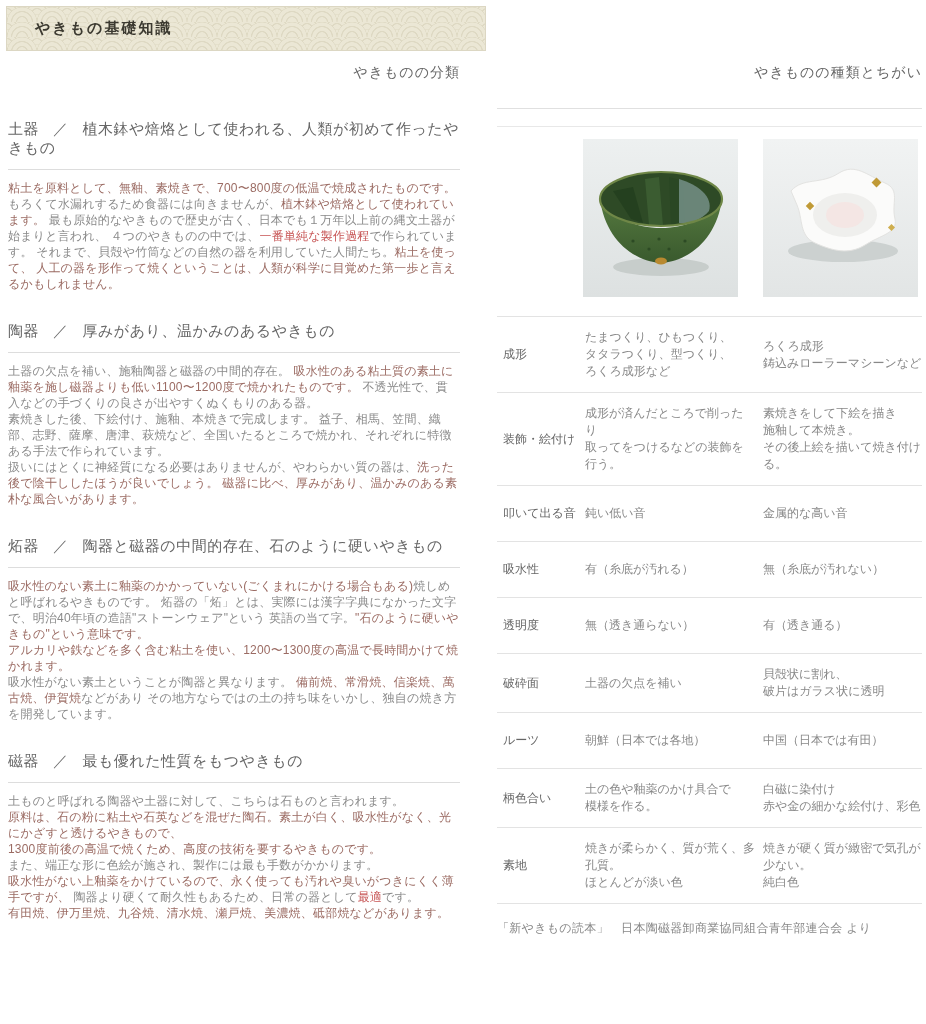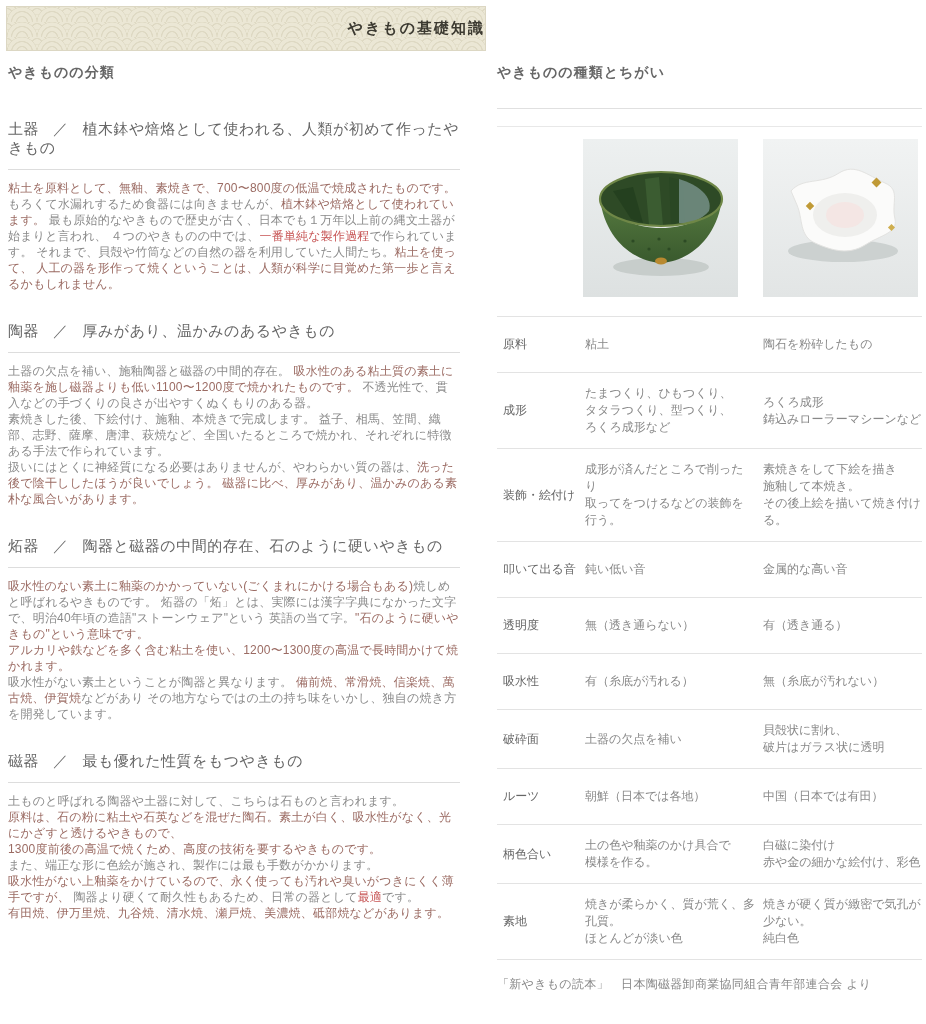--- a/index.html
+++ b/index.html
@@ -15,28 +15,28 @@
     background-color:#ebe7d5;
     background-image:
       radial-gradient(circle 15px at 50% 100%, #ebe7d5 4.5px, #ded9c3 5px, #ded9c3 5.8px, #ebe7d5 6.3px, #ebe7d5 9.5px, #ded9c3 10px, #ded9c3 10.8px, #ebe7d5 11.3px, #ebe7d5 14.2px, #ded9c3 14.8px, rgba(0,0,0,0) 15.4px),
       radial-gradient(circle 15px at 50% 100%, #ebe7d5 4.5px, #ded9c3 5px, #ded9c3 5.8px, #ebe7d5 6.3px, #ebe7d5 9.5px, #ded9c3 10px, #ded9c3 10.8px, #ebe7d5 11.3px, #ebe7d5 14.2px, #ded9c3 14.8px, rgba(0,0,0,0) 15.4px);
     background-size:30px 15px;
     background-position:0 0,15px 7px;
   }
   .banner-title{
     font-family:"Liberation Serif","DejaVu Serif",serif;
     font-weight:bold;font-size:15px;color:#3c3a31;
-    line-height:43px;padding-left:12px;letter-spacing:2px;text-align:right;
+    line-height:43px;padding-left:28px;letter-spacing:2px;
   }
   
   .columns{display:flex;margin-top:13px;padding-left:8px;}
   .col-left{width:452px;margin-right:37px;flex-shrink:0;}
   .col-right{width:425px;flex-shrink:0;}
   .col-heading{
-    font-size:14px;font-weight:bold;color:#666666;margin:0;letter-spacing:1px;
+    font-size:14px;font-weight:normal;color:#666666;margin:0;letter-spacing:1px;text-align:right;
   }
   
   .col-left .col-heading{margin-bottom:38px;}
   .section{margin-bottom:30px;}
   .sec-head{font-size:15px;color:#666666;margin-bottom:11px;letter-spacing:0.5px;}
   .sec-slash{margin:0 14px;}
   .sec-rule{border-top:1px solid #dddddd;height:0;}
   .sec-para{
     margin:10px 0 0 0;font-size:12px;line-height:16px;
     white-space:pre-line;letter-spacing:0.2px;
@@ -168,25 +168,20 @@
           <ellipse cx="82" cy="76" rx="19" ry="13" fill="#f4e6e4"></ellipse>
           <rect x="110" y="40" width="7" height="7" fill="#c09a36" transform="rotate(45 113.5 43.5)"></rect>
           <rect x="44" y="64" width="6" height="6" fill="#c09a36" transform="rotate(45 47 67)"></rect>
           <rect x="126" y="86" width="5" height="5" fill="#cfae4e" transform="rotate(45 128.5 88.5)"></rect>
         </svg>
       </div>
     </div>
 
     <div class="cmp-table">
       <div class="cmp-row">
-        <div class="cmp-label">原料</div>
-        <div class="cmp-toki">粘土</div>
-        <div class="cmp-jiki">陶石を粉砕したもの</div>
-      </div>
-      <div class="cmp-row">
         <div class="cmp-label">成形</div>
         <div class="cmp-toki">たまつくり、ひもつくり、
 タタラつくり、型つくり、
 ろくろ成形など</div>
         <div class="cmp-jiki">ろくろ成形
 鋳込みローラーマシーンなど</div>
       </div>
       <div class="cmp-row">
         <div class="cmp-label">装飾・絵付け</div>
         <div class="cmp-toki">成形が済んだところで削ったり
@@ -194,28 +189,28 @@
         <div class="cmp-jiki">素焼きをして下絵を描き
 施釉して本焼き。
 その後上絵を描いて焼き付ける。</div>
       </div>
       <div class="cmp-row">
         <div class="cmp-label">叩いて出る音</div>
         <div class="cmp-toki">鈍い低い音</div>
         <div class="cmp-jiki">金属的な高い音</div>
       </div>
       <div class="cmp-row">
+        <div class="cmp-label">吸水性</div>
+        <div class="cmp-toki">有（糸底が汚れる）</div>
+        <div class="cmp-jiki">無（糸底が汚れない）</div>
+      </div>
+      <div class="cmp-row">
         <div class="cmp-label">透明度</div>
         <div class="cmp-toki">無（透き通らない）</div>
         <div class="cmp-jiki">有（透き通る）</div>
-      </div>
-      <div class="cmp-row">
-        <div class="cmp-label">吸水性</div>
-        <div class="cmp-toki">有（糸底が汚れる）</div>
-        <div class="cmp-jiki">無（糸底が汚れない）</div>
       </div>
       <div class="cmp-row">
         <div class="cmp-label">破砕面</div>
         <div class="cmp-toki">土器の欠点を補い</div>
         <div class="cmp-jiki">貝殻状に割れ、
 破片はガラス状に透明</div>
       </div>
       <div class="cmp-row">
         <div class="cmp-label">ルーツ</div>
         <div class="cmp-toki">朝鮮（日本では各地）</div>

